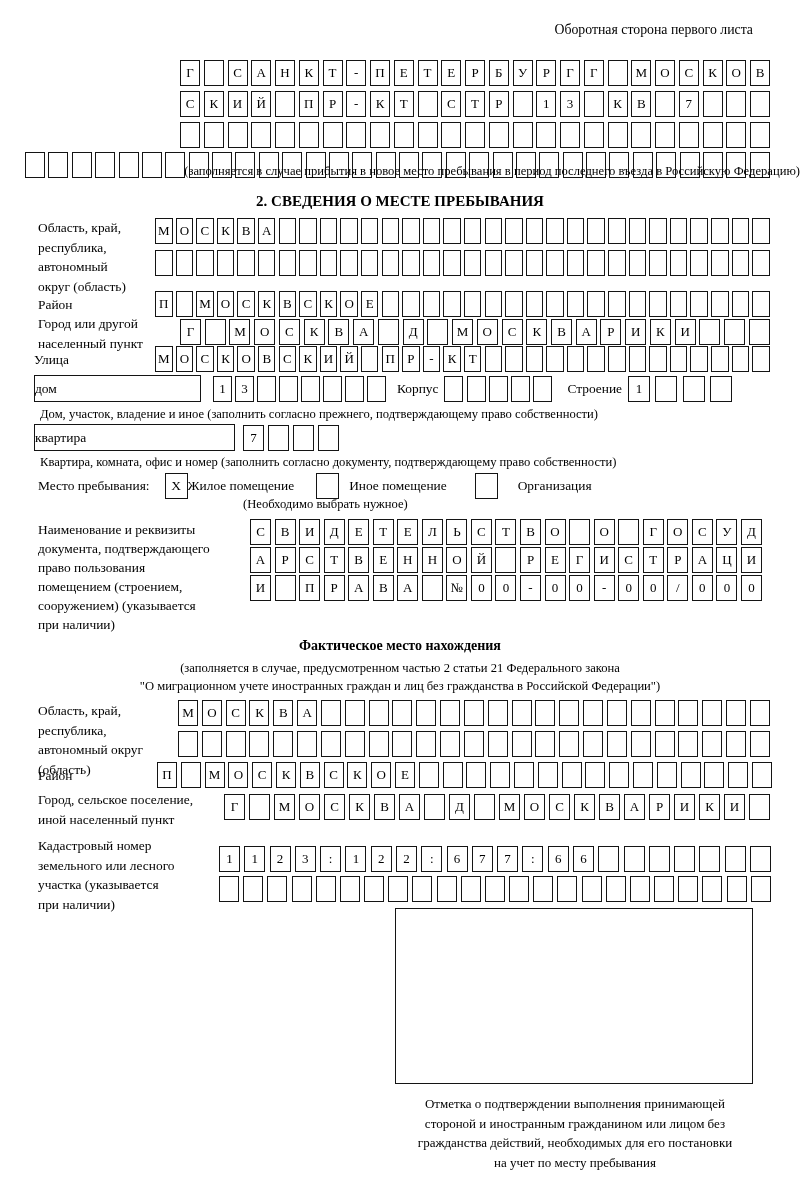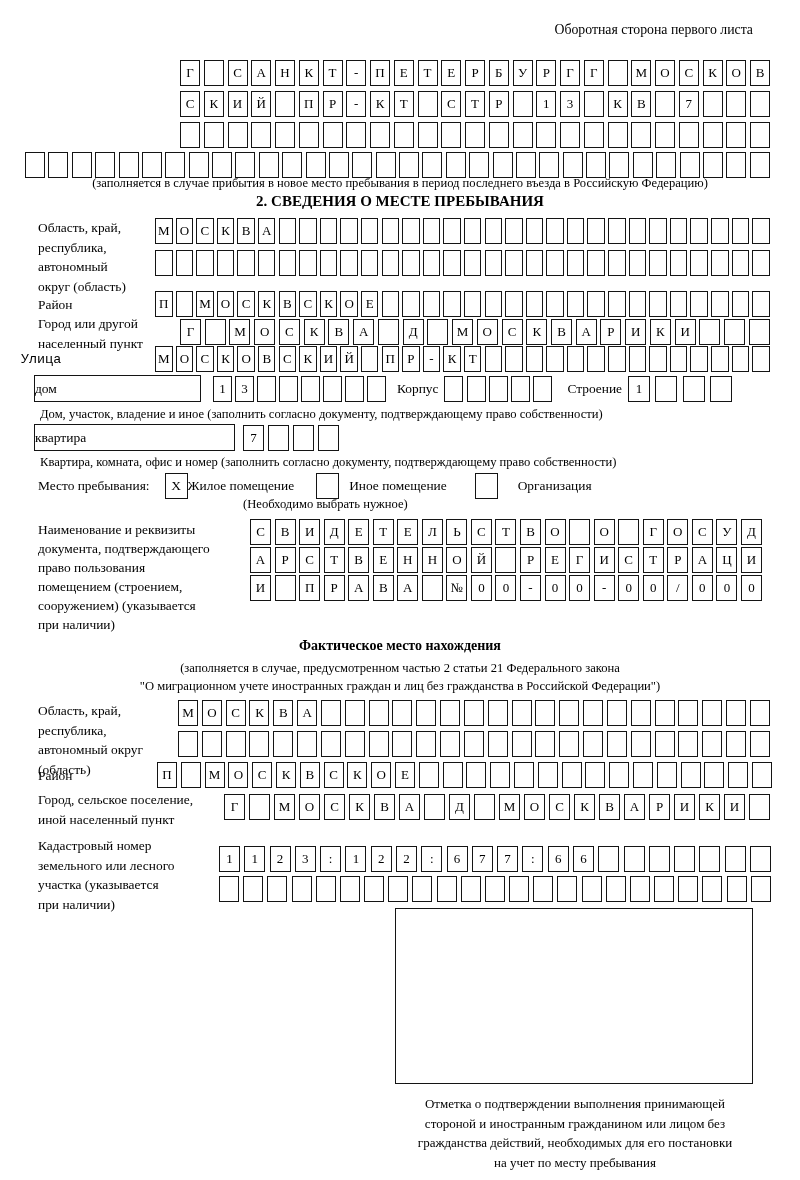--- a/index.html
+++ b/index.html
@@ -139,21 +139,21 @@
       <span class="cb"></span>
       <span class="cb"></span>
       <span class="cb"></span>
       <span class="cb"></span>
       <span class="cb"></span>
       <span class="cb"></span>
       <span class="cb"></span>
       <span class="cb"></span>
       <span class="cb"></span>
     </div>
-  <div class="note center" style="top:176px;">(заполняется в случае прибытия в новое место пребывания в период последнего въезда в Российскую Федерацию)</div>
+  <div class="note center" style="top:164px;text-align:right;">(заполняется в случае прибытия в новое место пребывания в период последнего въезда в Российскую Федерацию)</div>
 
   <div class="h1" style="top:193px;">2. СВЕДЕНИЯ О МЕСТЕ ПРЕБЫВАНИЯ</div>
 
   <div class="lbl" style="left:38px;top:218px;width:130px;">Область, край,
 республика,
 автономный
 округ (область)</div>
   <div class="boxrow" style="left:155px;top:218px;width:615px;--bw:17.5px;">
       <span class="cb">М</span>
       <span class="cb">О</span>
@@ -275,21 +275,21 @@
       <span class="cb">А</span>
       <span class="cb">Р</span>
       <span class="cb">И</span>
       <span class="cb">К</span>
       <span class="cb">И</span>
       <span class="cb"></span>
       <span class="cb"></span>
       <span class="cb"></span>
     </div>
 
-  <div class="lbl" style="left:21px;top:350px;font-family:Liberation Mono, monospace;">Улица</div>
+  <div class="lbl" style="left:34px;top:350px;">Улица</div>
   <div class="boxrow" style="left:155px;top:346px;width:615px;--bw:17.5px;">
       <span class="cb">М</span>
       <span class="cb">О</span>
       <span class="cb">С</span>
       <span class="cb">К</span>
       <span class="cb">О</span>
       <span class="cb">В</span>
       <span class="cb">С</span>
       <span class="cb">К</span>
       <span class="cb">И</span>
@@ -339,21 +339,21 @@
         <span class="cb"></span>
       </div>
     <div class="inl" style="margin-left:15px;">Строение</div>
     <div class="boxrow rel" style="width:104px;--bw:22px;margin-left:6px;">
         <span class="cb">1</span>
         <span class="cb"></span>
         <span class="cb"></span>
         <span class="cb"></span>
       </div>
   </div>
-  <div class="note" style="left:40px;top:407px;">Дом, участок, владение и иное (заполнить согласно документу, подтверждающему право собственности)</div>
+  <div class="note" style="left:40px;top:407px;">Дом, участок, владение и иное (заполнить согласно прежнего, подтверждающему право собственности)</div>
 
   <div class="hrow" style="left:34px;top:424px;">
     <div class="wbox" style="width:201px;">
       <span>квартира</span>
     </div>
     <div class="boxrow rel" style="width:96px;--bw:21px;margin-left:8px;">
         <span class="cb">7</span>
         <span class="cb"></span>
         <span class="cb"></span>
         <span class="cb"></span>

